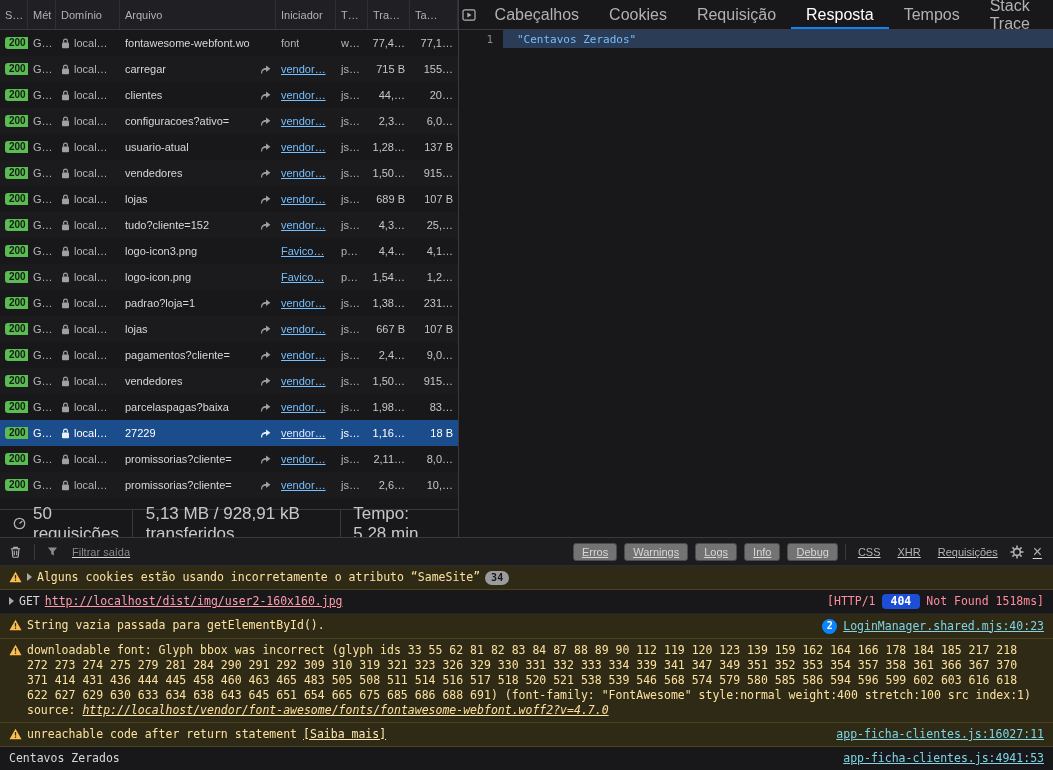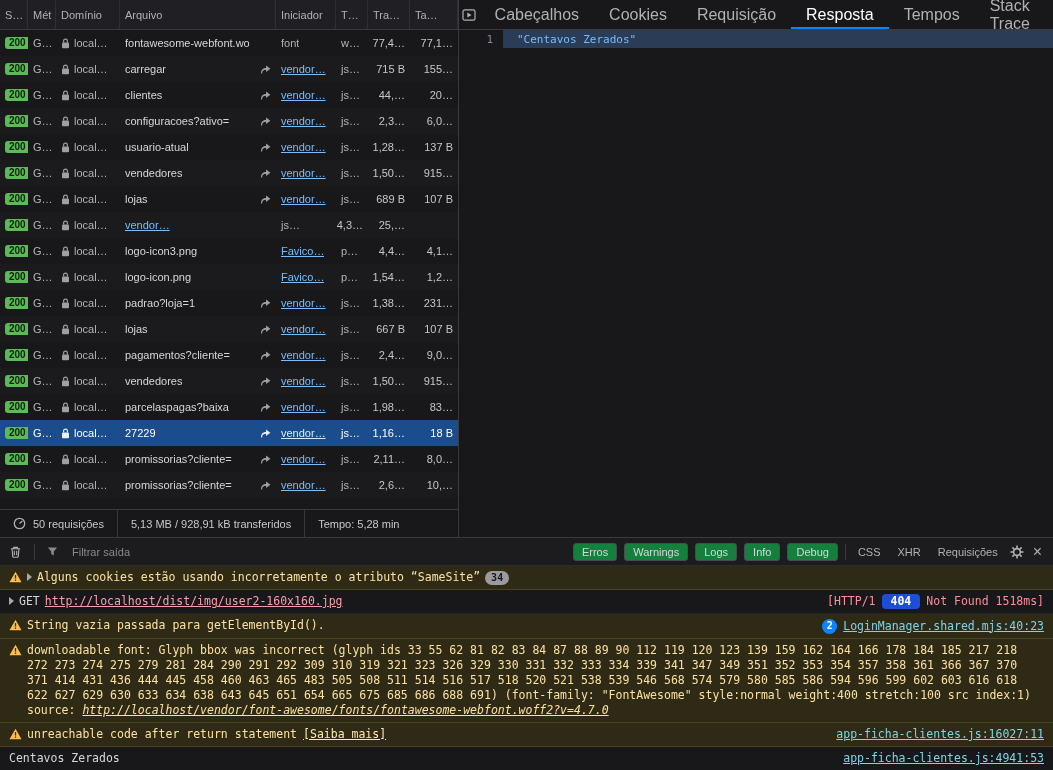--- a/index.html
+++ b/index.html
@@ -25,45 +25,45 @@
   .ftext{color:#d7d7db;flex:1;}
   .lock{color:#9fa0a4;margin-right:4px;display:flex;flex:0 0 auto;}
   .arrow{color:#9fa0a4;margin-left:auto;display:flex;flex:0 0 auto;padding-left:3px;}
   .lnk{color:#75bfff;text-decoration:underline;overflow:hidden;white-space:nowrap;}
   .lnk.plain{color:#b1b1b3;text-decoration:none;}
   .cell.num{justify-content:flex-end;color:#c6c6ca;}
   .net-row.sel{background:#1b4c8c;}
   .net-row.sel .cell,.net-row.sel .ftext,.net-row.sel .dtext{color:#fff;}
   .net-row.sel .lnk{color:#d6e7ff;}
   .net-row.sel .lock,.net-row.sel .arrow{color:#e8f1fb;}
-  .net-footer{height:27px;border-top:1px solid #3a3a3e;display:flex;align-items:center;font-size:11px;color:#c8c8cc;background:#18181a;}
+  .net-footer{height:27px;border-top:1px solid #3a3a3e;display:flex;align-items:center;font-size:17px;color:#c8c8cc;background:#18181a;}
   .f-item{display:flex;align-items:center;gap:7px;padding:0 13px;height:100%;}
   .f-sep{width:1px;height:100%;background:#3a3a3e;}
 
   
   .details{flex:1;display:flex;flex-direction:column;min-width:0;background:#18181a;}
   .tabs{height:29px;border-bottom:1px solid #3a3a3e;display:flex;align-items:stretch;font-size:16px;color:#b1b1b3;}
   .tab-iconbtn{width:36px;display:flex;align-items:center;justify-content:center;}
   .tab{display:flex;align-items:center;padding:0 15px;}
   .tab.active{color:#ffffff;box-shadow:inset 0 -2px 0 #0a84ff;}
   .resp-header{height:28px;display:flex;align-items:center;padding:0 9px;font-size:12px;color:#d7d7db;}
   .code-area{flex:1;font-family:"DejaVu Sans Mono",monospace;font-size:11px;}
   .code-line{display:flex;height:18px;align-items:stretch;}
   .gutter{width:34px;text-align:right;padding-right:10px;color:#8a8a8e;display:flex;align-items:center;justify-content:flex-end;}
   .line-content{flex:1;background:#2b3d56;color:#75bfff;padding-left:14px;display:flex;align-items:center;}
 
   
   .console{flex:1;display:flex;flex-direction:column;border-top:1px solid #3a3a3e;min-height:0;background:#18181a;}
-  .c-toolbar{height:27px;min-height:27px;display:flex;align-items:center;padding:0 9px;gap:12px;background:#1c1c1f;border-bottom:1px solid #2c2c30;font-size:11px;}
+  .c-toolbar{height:27px;min-height:27px;display:flex;align-items:center;padding:0 9px;gap:12px;background:#1c1c1f;border-bottom:1px solid #2c2c30;font-size:11px;text-decoration:underline;}
   .tb-sep{width:1px;height:16px;background:#3a3a3e;}
   .iconbtn{display:flex;align-items:center;color:#b1b1b3;}
   .filter-input{background:transparent;border:none;outline:none;color:#d7d7db;font-size:11px;width:170px;font-family:inherit;}
   .filter-input::placeholder{color:#8a8a8e;}
   .tb-right{margin-left:auto;display:flex;align-items:center;gap:7px;}
-  .chip{background:#15803d;border:1px solid #4a4a4f;border-radius:3px;padding:2px 8px;color:#d7d7db;}
+  .chip{background:#737373;border:1px solid #4a4a4f;border-radius:3px;padding:2px 8px;color:#d7d7db;}
   .cat{color:#b1b1b3;padding:2px 5px;}
   .xbtn{font-size:16px;color:#b1b1b3;padding:0 2px;line-height:1;}
   .c-out{flex:1;overflow:hidden;font-family:"DejaVu Sans Mono",monospace;font-size:11.5px;line-height:15px;}
   .c-row{display:flex;align-items:flex-start;padding:4px 9px;gap:5px;border-bottom:1px solid rgba(255,255,255,0.06);color:#d7d7db;}
   .c-row.warn{background:#2e2a16;border-bottom-color:#4a421f;color:#fce19f;}
   .w-icon{flex:0 0 auto;margin-top:1px;display:flex;}
   .caret{width:0;height:0;border-top:4px solid transparent;border-bottom:4px solid transparent;border-left:5px solid #a9a9ad;margin-top:3px;flex:0 0 auto;}
   .c-text{min-width:0;}
   .pill{background:#9b9b9e;color:#18181a;border-radius:8px;padding:0 6px;font-size:10px;line-height:14px;font-weight:bold;flex:0 0 auto;margin-top:1px;}
   .pill.blue{background:#0a84ff;color:#fff;border-radius:50%;width:15px;height:15px;padding:0;text-align:center;}
@@ -310,20 +310,28 @@
             </span>
     <span class="cell">G…</span>
     <span class="cell">
       <span class="lock">
                 <svg width="9" height="11" viewBox="0 0 9 11">
                   <rect x="1" y="4.5" width="7" height="5.7" rx="1" fill="currentColor"></rect>
                   <path d="M2.6 4.5 V3 a1.9 1.9 0 0 1 3.8 0 v1.5" fill="none" stroke="currentColor" stroke-width="1.2"></path>
                 </svg>
               </span>
       <span class="dtext">local…</span>
+    </span>
+    <span class="cell">
+      <span class="ftext">tudo?cliente=152</span>
+      <span class="arrow">
+                <svg width="11" height="9" viewBox="0 0 12 10">
+                  <path d="M1 9.4 C1 4.6 3.4 3.3 6.6 3.2 L6.6 0.6 L11.4 4.2 L6.6 7.9 L6.6 5.3 C4 5.4 2.5 6.1 2.2 9.4 Z" fill="currentColor"></path>
+                </svg>
+              </span>
     </span>
     <span class="cell">
               <span class="lnk">vendor…</span>
             </span>
     <span class="cell">js…</span>
     <span class="cell num">4,3…</span>
     <span class="cell num">25,…</span>
   </div>
 
   <div class="net-row net-grid">

